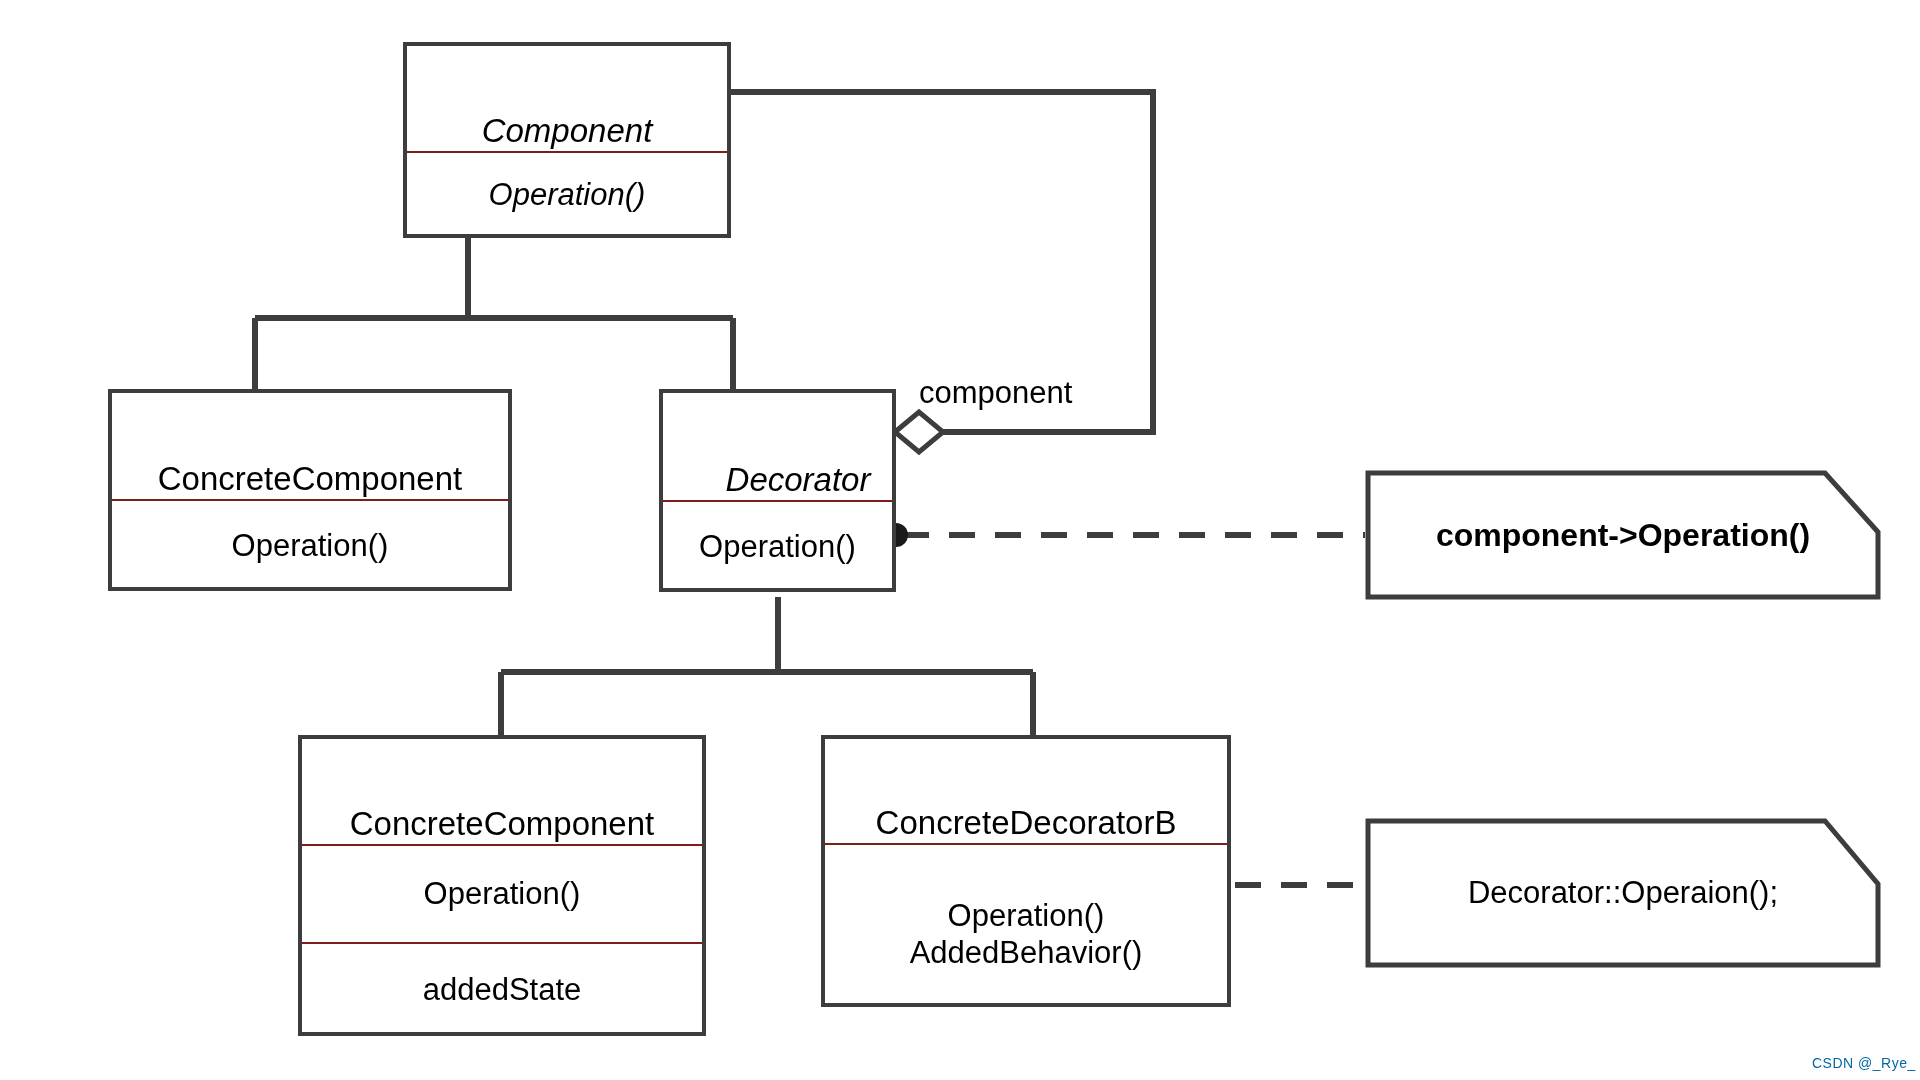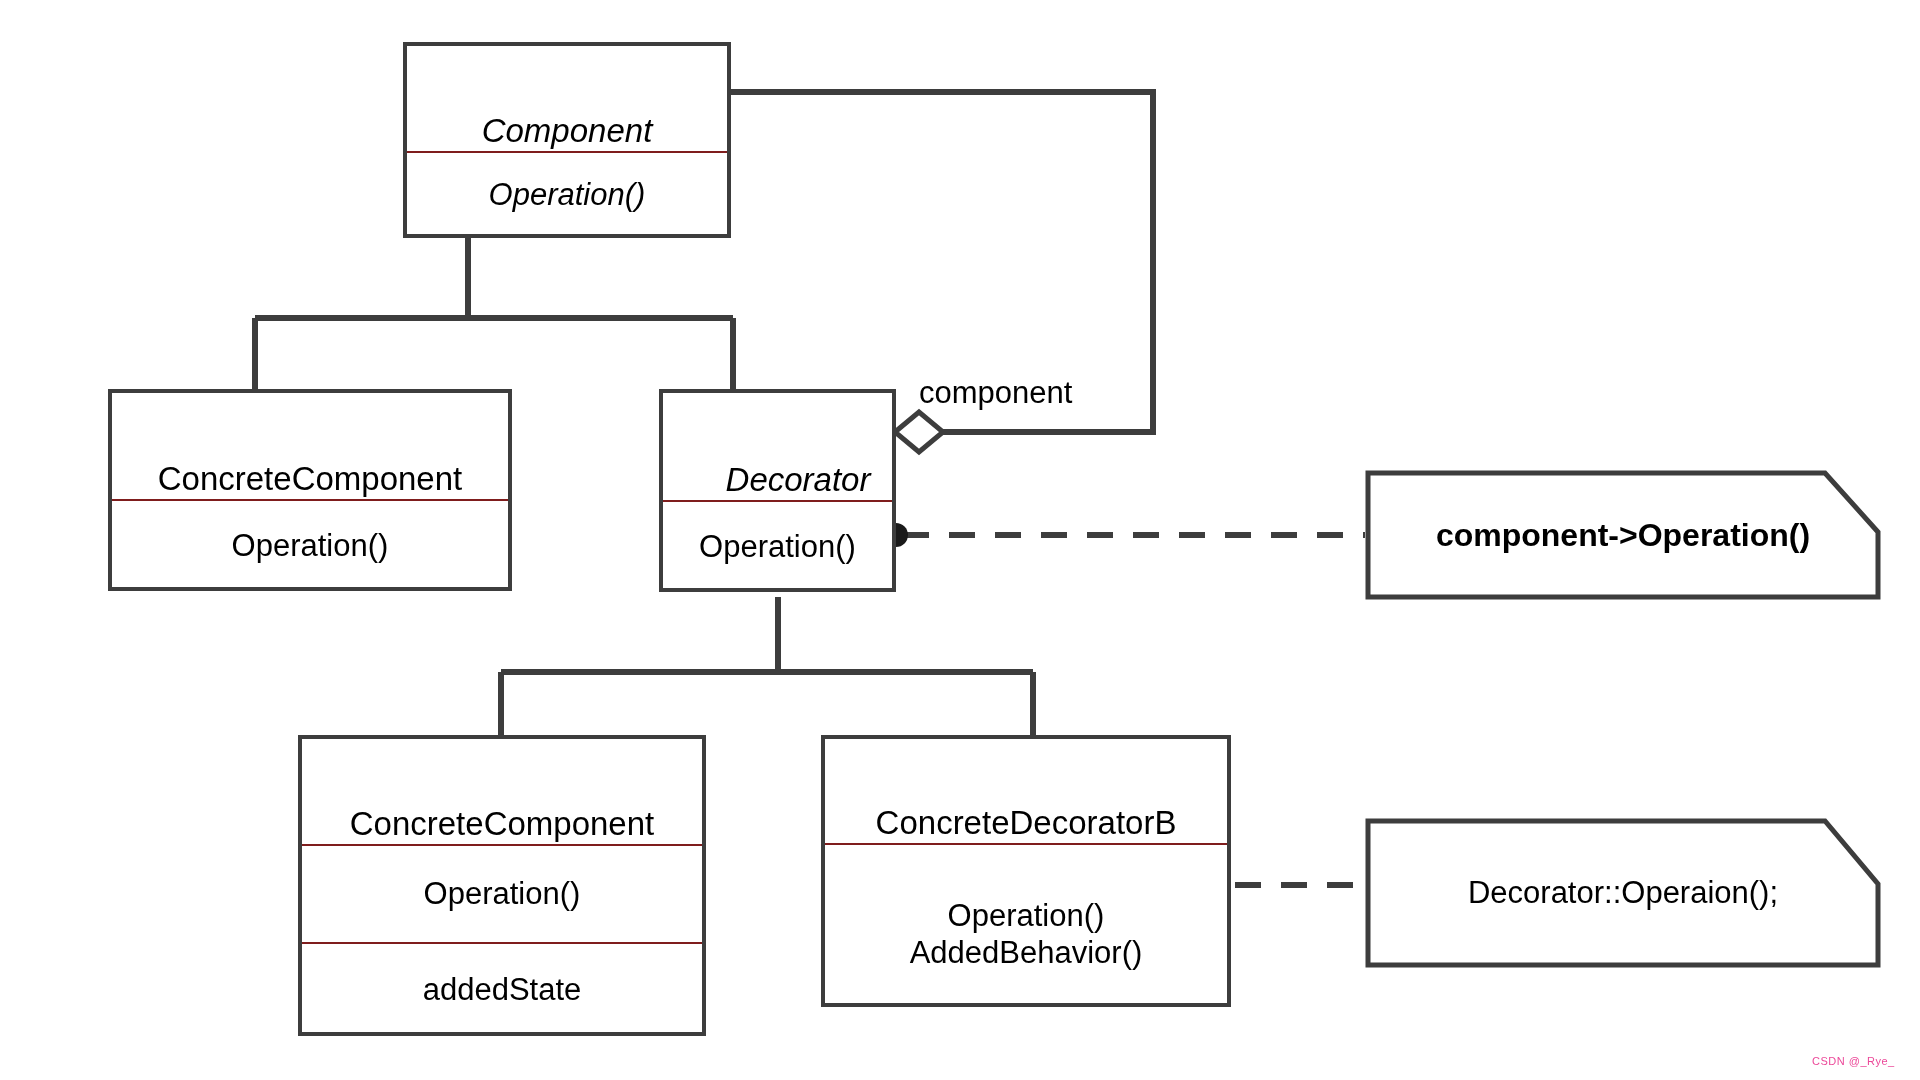--- a/index.html
+++ b/index.html
@@ -109,22 +109,22 @@
   
   .edge-label {
     position: absolute;
     color: #000000;
     font-size: 31px;
     white-space: nowrap;
     z-index: 4;
   }
   .watermark {
     position: absolute;
-    color: #ec4899;
-    font-size: 11px;
+    color: #0369a1;
+    font-size: 14px;
     letter-spacing: 0.5px;
     white-space: nowrap;
     z-index: 5;
   }
 </style>
 </head>
 <body>
 
 <div id="diagram-root">
 

